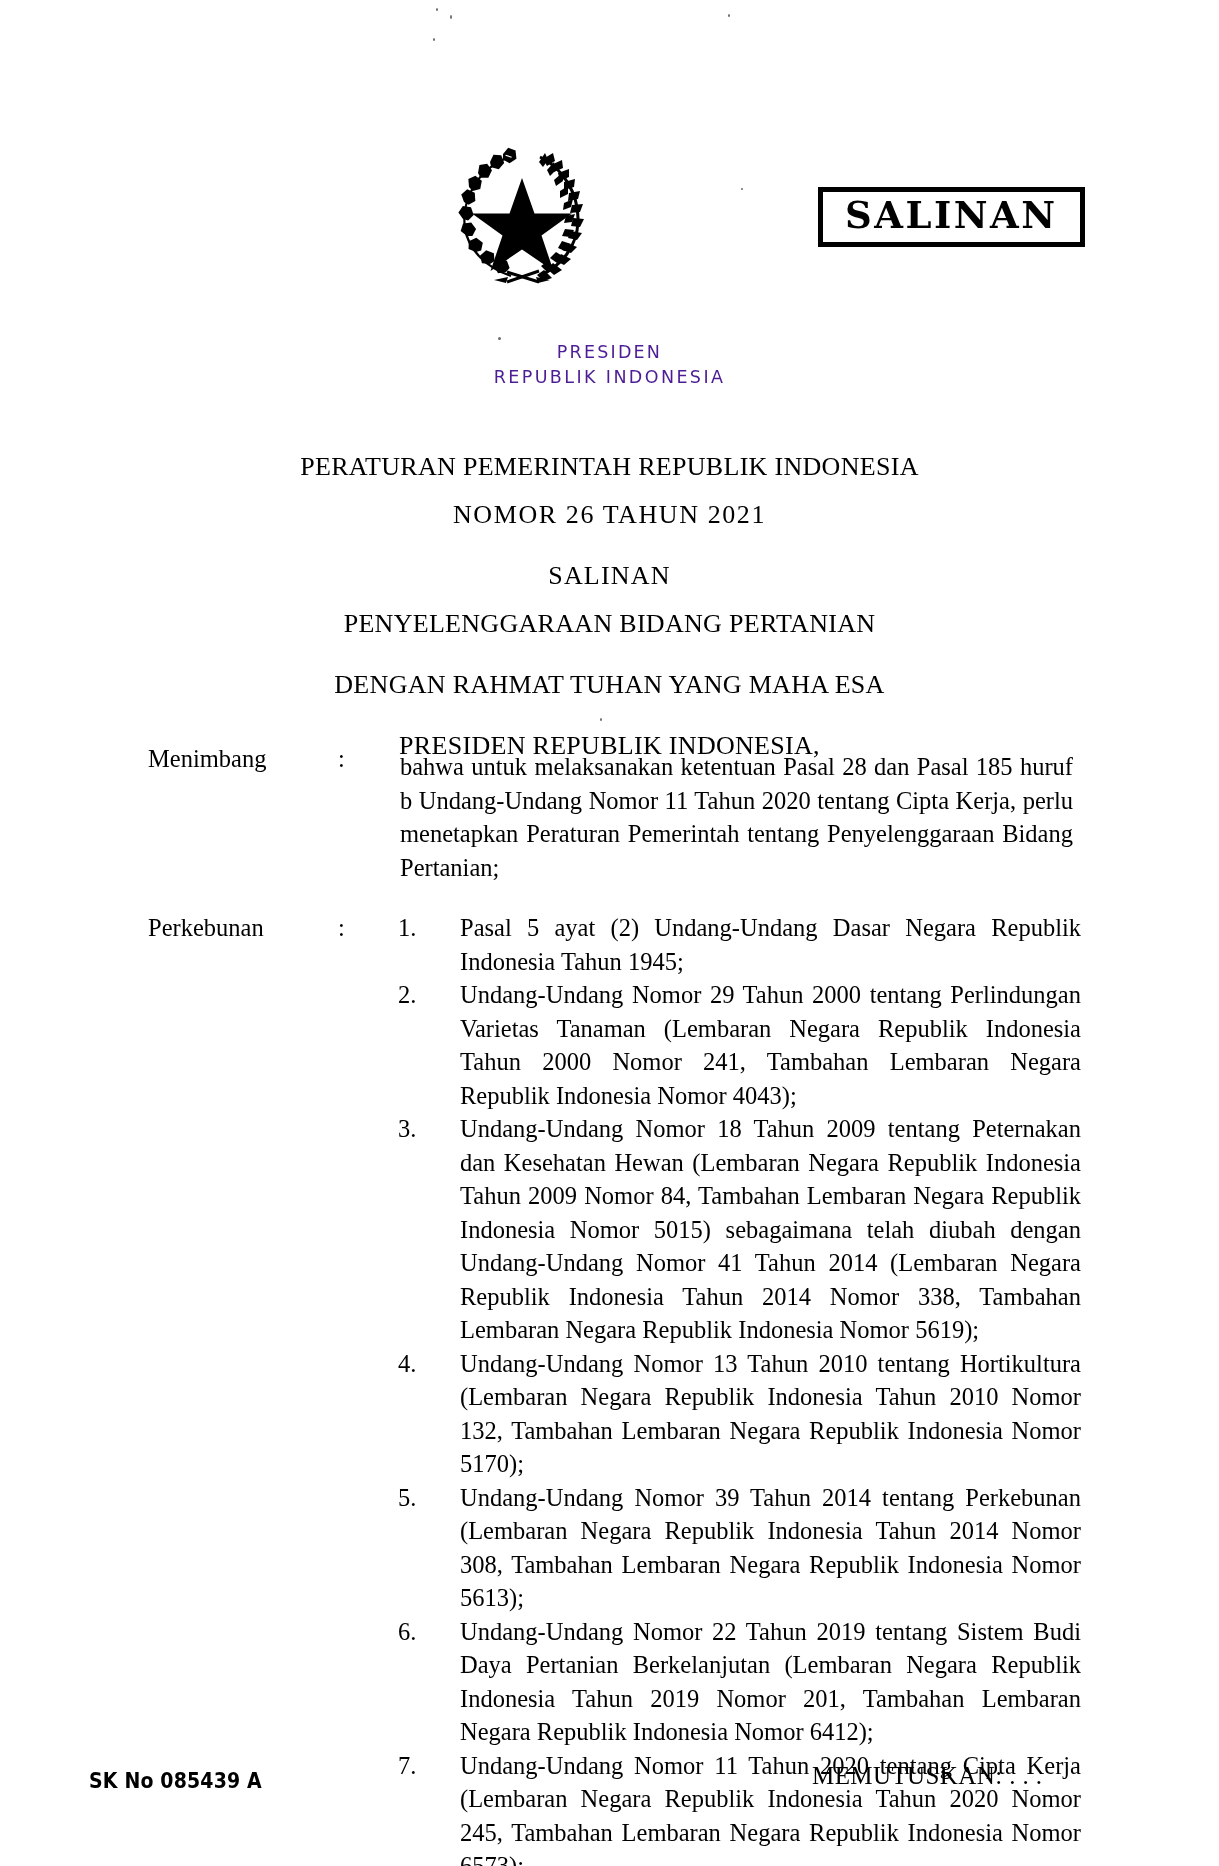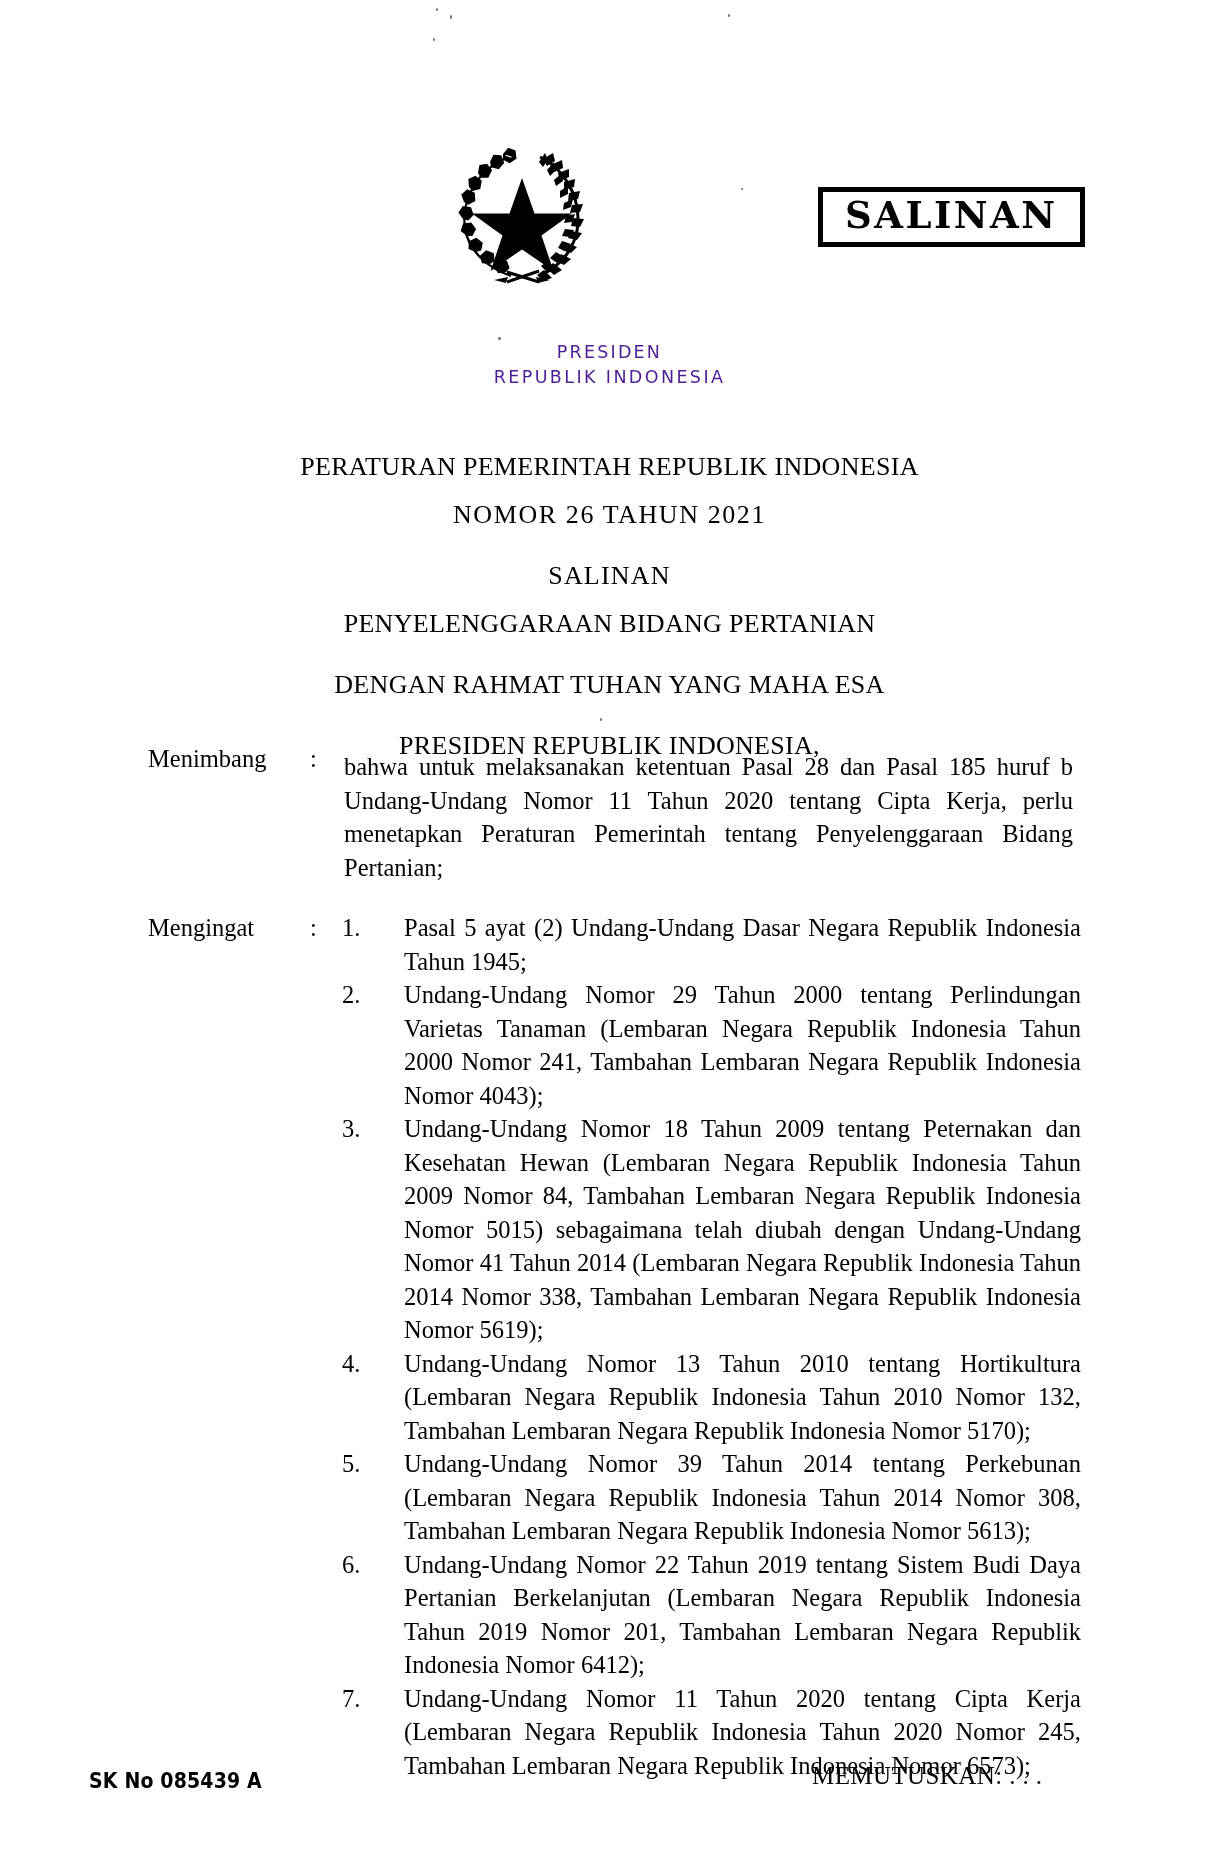--- a/index.html
+++ b/index.html
@@ -106,20 +106,21 @@
     width: 1219px;
     font-size: 24.5px;
     line-height: 33.5px;
   }
 
   .clause {
     display: flex;
     align-items: flex-start;
     padding-left: 148px;
     padding-right: 138px;
+    gap: 28px;
   }
   .clause + .clause { margin-top: 19px; }
 
   .clause-label {
     width: 162px;
     flex: 0 0 162px;
     white-space: nowrap;
   }
   .clause-colon {
     width: 26px;
@@ -298,21 +299,21 @@
 
     <div class="clause">
       <div class="clause-label">Menimbang</div>
       <div class="clause-colon">:</div>
       <div class="clause-body">
         <p>bahwa untuk melaksanakan ketentuan Pasal 28 dan Pasal 185 huruf b Undang-Undang Nomor 11 Tahun 2020 tentang Cipta Kerja, perlu menetapkan Peraturan Pemerintah tentang Penyelenggaraan Bidang Pertanian;</p>
       </div>
     </div>
 
     <div class="clause">
-      <div class="clause-label">Mengingat</div>
+      <div class="clause-label">Perkebunan</div>
       <div class="clause-colon">:</div>
       <div class="clause-body">
         <div class="num-list">
 
           <div class="num-item">
             <div class="num-marker">1.</div>
             <div class="num-text">Pasal 5 ayat (2) Undang-Undang Dasar Negara Republik Indonesia Tahun 1945;</div>
           </div>
 
           <div class="num-item">

